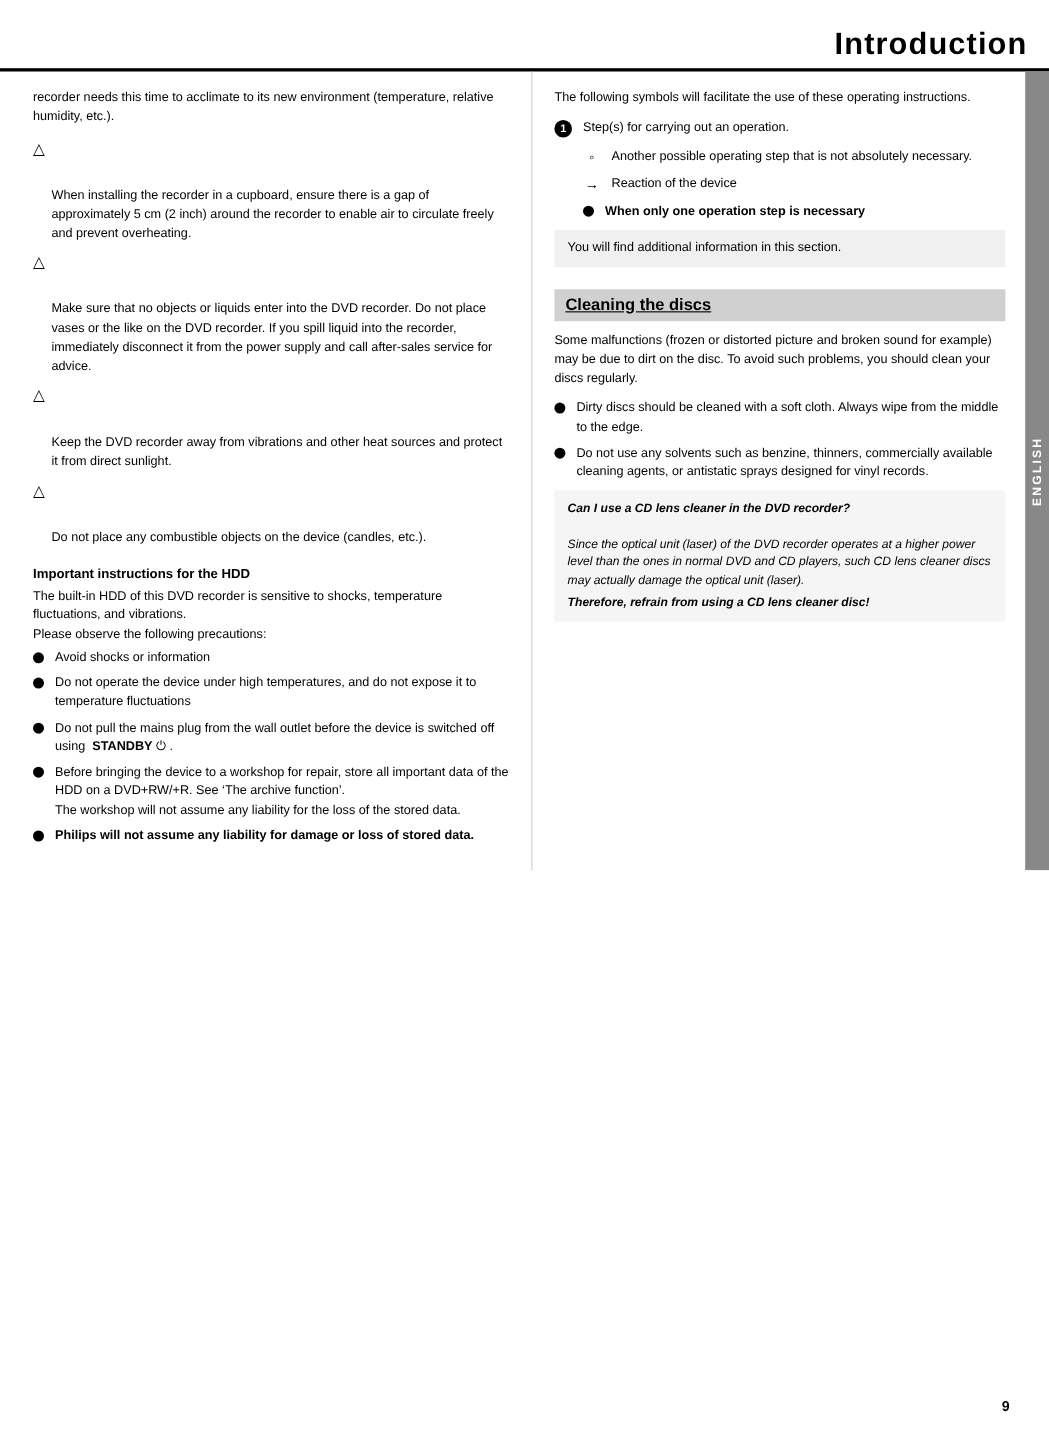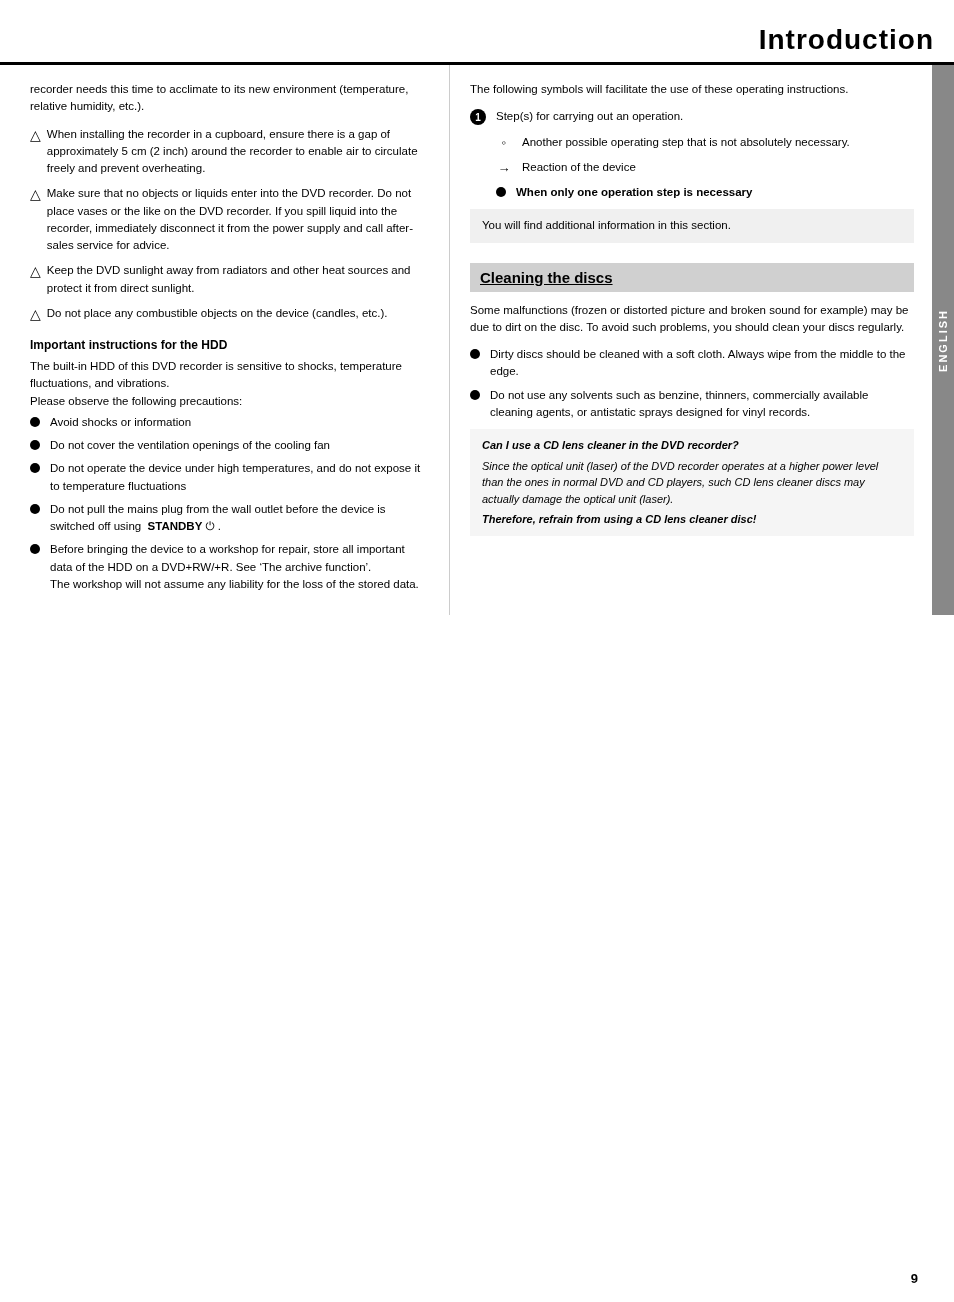--- a/index.html
+++ b/index.html
@@ -26,21 +26,21 @@
       margin-top: 16px;
     }
 
     .main-content {
       display: flex;
       flex-direction: row;
       padding: 0;
     }
 
     .left-column {
-      width: 450px;
+      width: 484px;
       padding: 16px 20px 16px 30px;
       border-right: 1px solid #ccc;
     }
 
     .right-column {
       flex: 1;
       padding: 16px 40px 16px 20px;
       position: relative;
     }
 
@@ -79,20 +79,21 @@
     }
     .warning-icon {
       font-size: 14px;
       margin-right: 6px;
       margin-top: 1px;
       flex-shrink: 0;
     }
     .warning-text {
       font-size: 11.5px;
       line-height: 1.5;
+      margin-top: 44px;
     }
 
     .section-title {
       font-size: 12px;
       font-weight: bold;
       margin-top: 14px;
       margin-bottom: 6px;
     }
 
     .section-title-box {
@@ -170,21 +171,21 @@
       background: #f5f5f5;
       border: none;
       padding: 8px 12px;
       font-size: 11px;
       line-height: 1.5;
       margin-top: 8px;
     }
     .cleaning-info-box .title-italic-bold {
       font-style: italic;
       font-weight: bold;
-      margin-bottom: 4px;
+      margin-bottom: 16px;
     }
     .cleaning-info-box .body-italic {
       font-style: italic;
     }
     .cleaning-info-box .footer-bold-italic {
       font-weight: bold;
       font-style: italic;
       margin-top: 4px;
     }
 
@@ -238,50 +239,50 @@
     <div class="warning-block">
       <span class="warning-icon">△</span>
       <span class="warning-text">When installing the recorder in a cupboard, ensure there is a gap of approximately 5 cm (2 inch) around the recorder to enable air to circulate freely and prevent overheating.</span>
     </div>
     <div class="warning-block">
       <span class="warning-icon">△</span>
       <span class="warning-text">Make sure that no objects or liquids enter into the DVD recorder. Do not place vases or the like on the DVD recorder. If you spill liquid into the recorder, immediately disconnect it from the power supply and call after-sales service for advice.</span>
     </div>
     <div class="warning-block">
       <span class="warning-icon">△</span>
-      <span class="warning-text">Keep the DVD sunlight away from radiators and other heat sources and protect it from direct sunlight.</span>
+      <span class="warning-text">Keep the DVD recorder away from vibrations and other heat sources and protect it from direct sunlight.</span>
     </div>
     <div class="warning-block">
       <span class="warning-icon">△</span>
       <span class="warning-text">Do not place any combustible objects on the device (candles, etc.).</span>
     </div>
 
     <div class="hdd-section">
       <div class="section-title">Important instructions for the HDD</div>
       <p class="intro-text">The built-in HDD of this DVD recorder is sensitive to shocks, temperature fluctuations, and vibrations.<br>Please observe the following precautions:</p>
 
       <div class="bullet-item">
         <div class="bullet-dot"></div>
         <span class="bullet-text">Avoid shocks or information</span>
       </div>
       <div class="bullet-item">
         <div class="bullet-dot"></div>
-        <span class="bullet-text">Do not cover the ventilation openings of the cooling fan</span>
-      </div>
-      <div class="bullet-item">
-        <div class="bullet-dot"></div>
         <span class="bullet-text">Do not operate the device under high temperatures, and do not expose it to temperature fluctuations</span>
       </div>
       <div class="bullet-item">
         <div class="bullet-dot"></div>
         <span class="bullet-text">Do not pull the mains plug from the wall outlet before the device is switched off using &nbsp;<span class="standby-label">STANDBY</span> ⏻ .</span>
       </div>
       <div class="bullet-item">
         <div class="bullet-dot"></div>
         <span class="bullet-text">Before bringing the device to a workshop for repair, store all important data of the HDD on a DVD+RW/+R. See ‘The archive function’.<br>The workshop will not assume any liability for the loss of the stored data.</span>
+      </div>
+      <div class="bullet-item">
+        <div class="bullet-dot"></div>
+        <span class="bullet-text"><strong>Philips will not assume any liability for damage or loss of stored data.</strong></span>
       </div>
     </div>
 
   </div>
 
   <div class="right-column">
 
 
     <p class="right-intro">The following symbols will facilitate the use of these operating instructions.</p>
 

